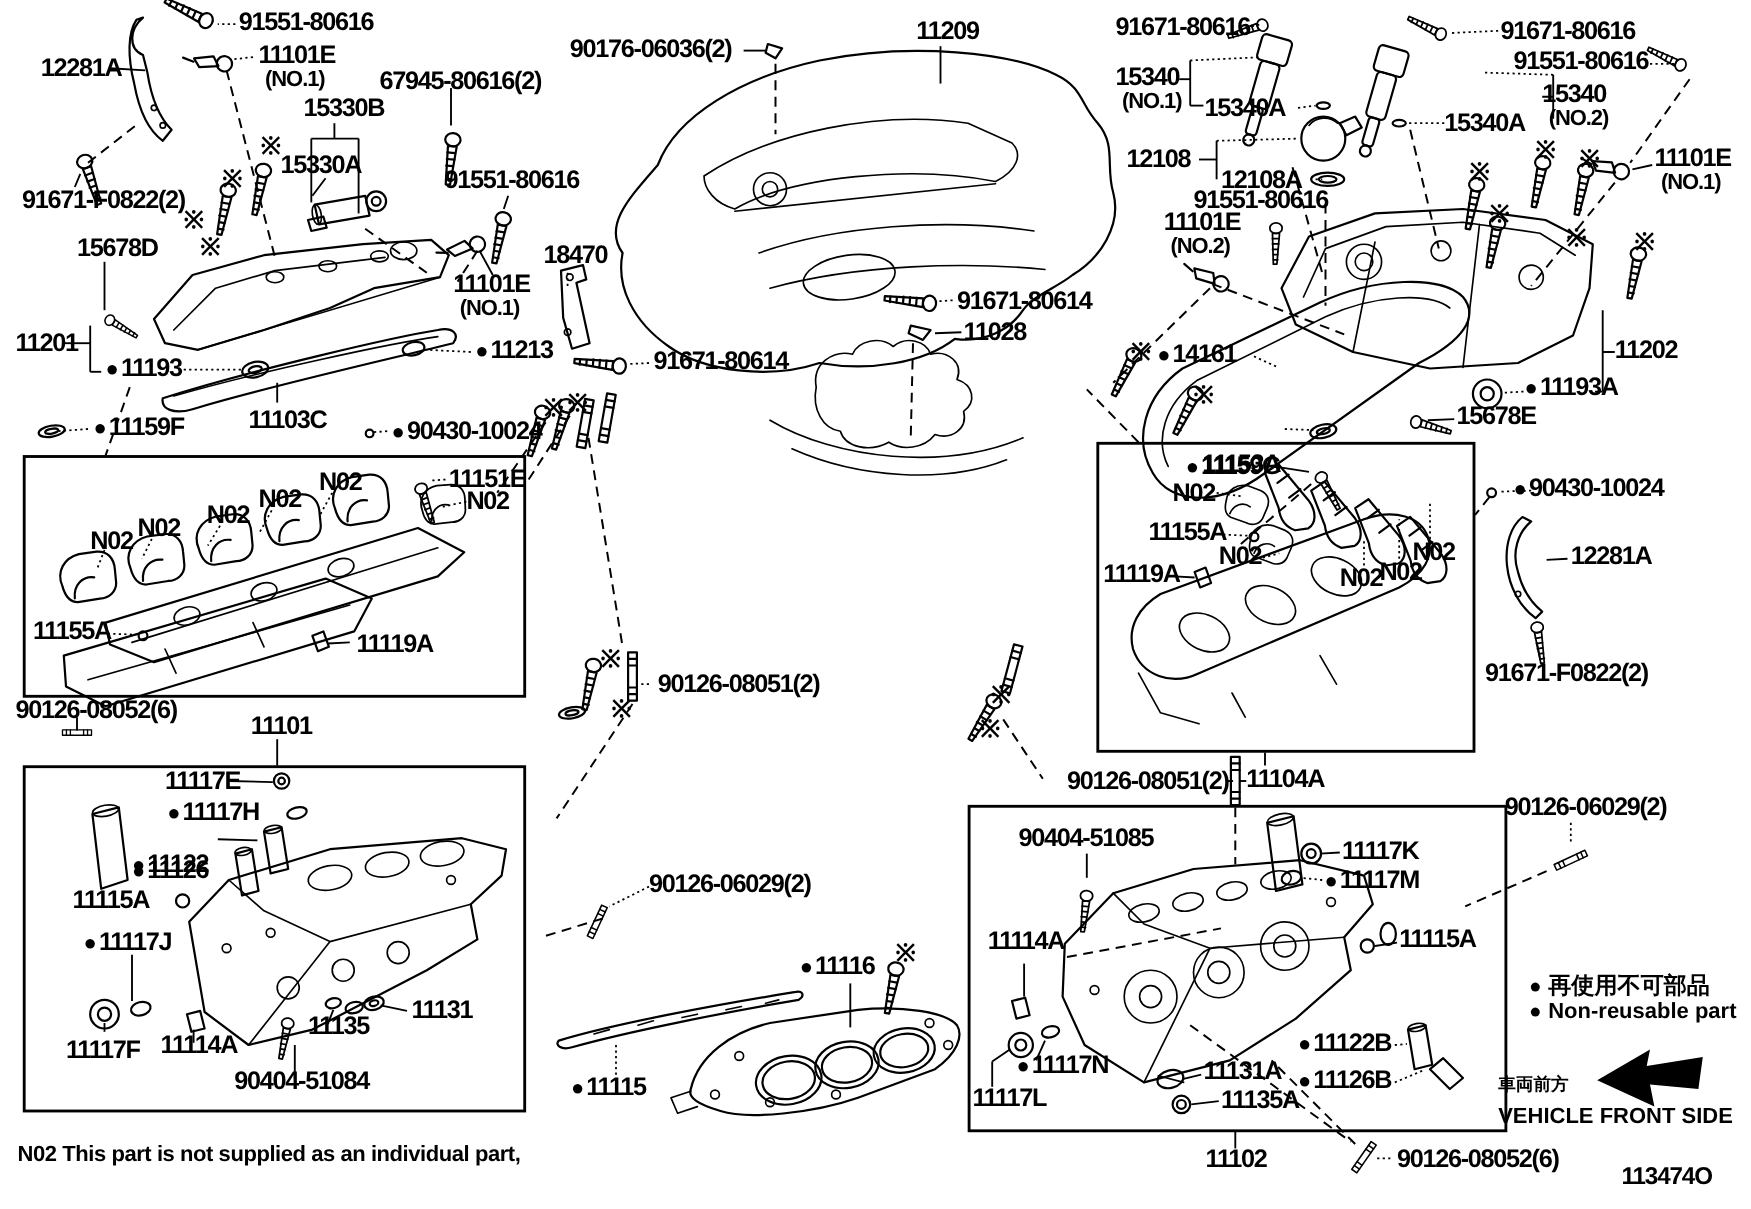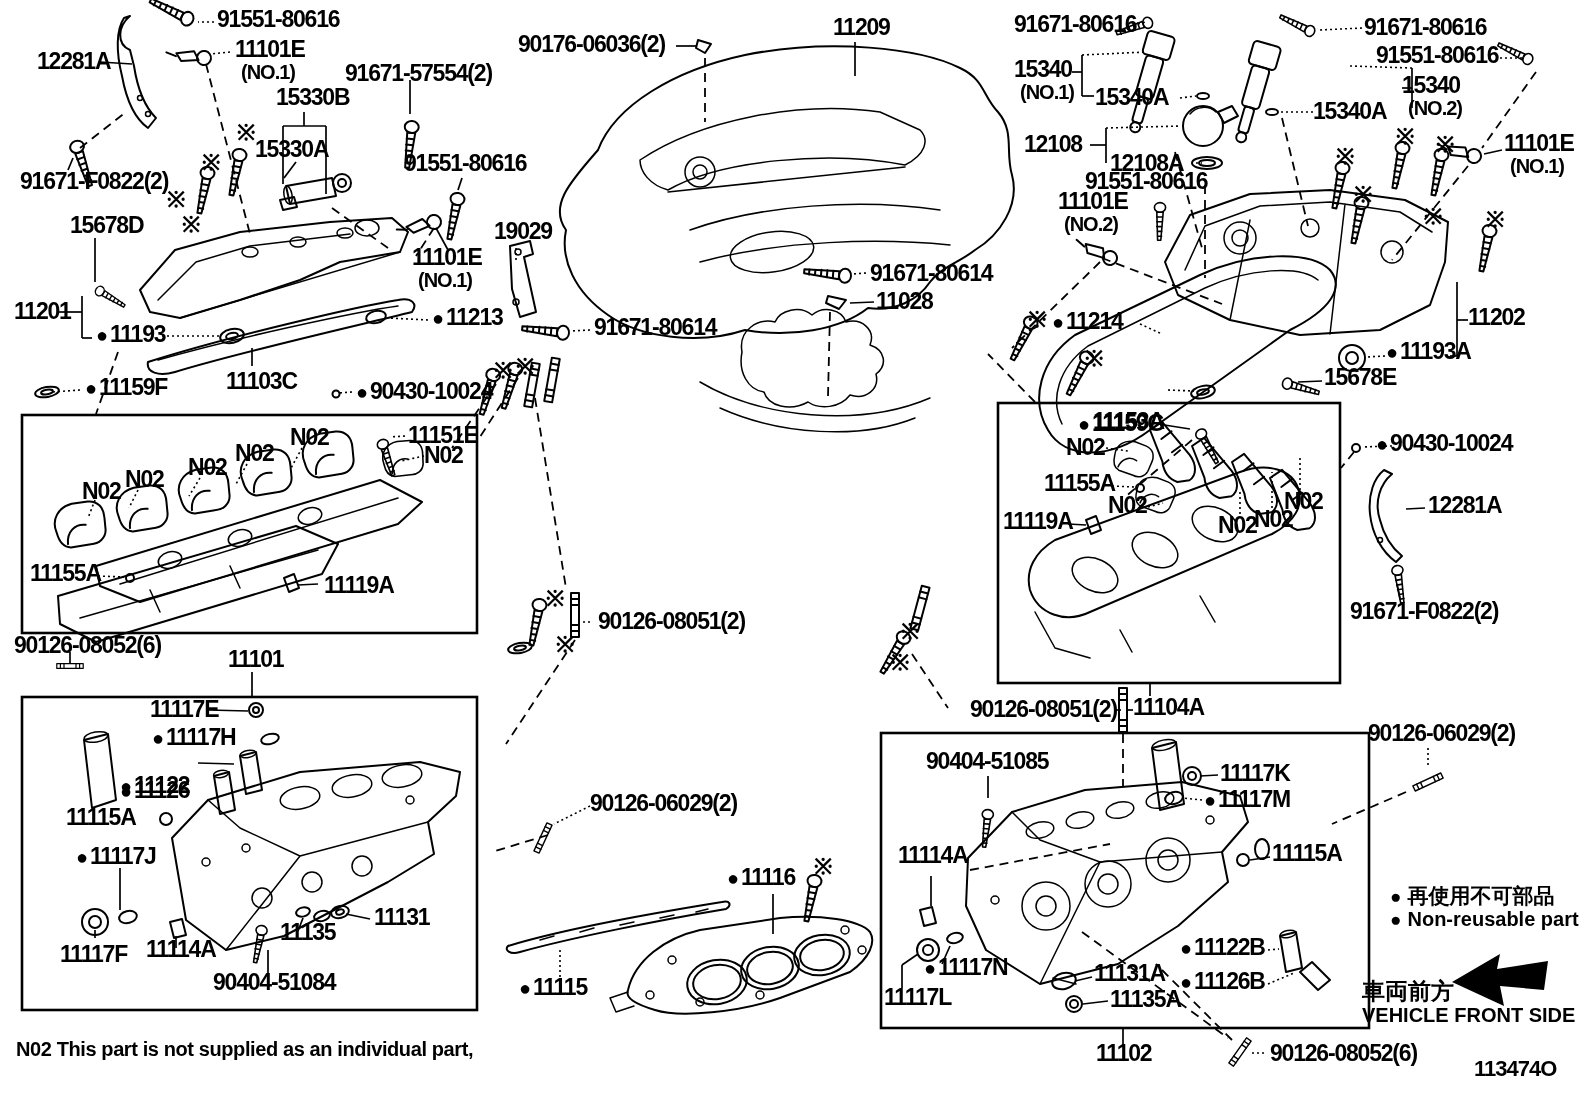--- a/index.html
+++ b/index.html
@@ -448,28 +448,28 @@
         <line x1="1354" y1="452" x2="1341" y2="468" class="dash"></line>
       </g>
 
   <polygon class="blk" points="1452,982 1500,954 1497,969 1548,961 1544,990 1500,986 1504,1006"></polygon>
 </svg>
 
 <div id="labels">
       <div class="plabel" style="left: 37px; top: 50px;"><span>12281A</span></div>
       <div class="plabel" style="left: 217px; top: 8px;"><span>91551-80616</span></div>
       <div class="plabel" style="left: 235px; top: 38px;"><span>11101E</span><div class="sub">(NO.1)</div></div>
-      <div class="plabel" style="left: 345px; top: 62px;"><span>91671-57554(2)</span></div>
+      <div class="plabel" style="left: 345px; top: 62px;"><span>67945-80616(2)</span></div>
       <div class="plabel" style="left: 276px; top: 86px;"><span>15330B</span></div>
       <div class="plabel" style="left: 255px; top: 138px;"><span>15330A</span></div>
       <div class="plabel" style="left: 20px; top: 170px;"><span>91671-F0822(2)</span></div>
       <div class="plabel" style="left: 404px; top: 152px;"><span>91551-80616</span></div>
       <div class="plabel" style="left: 70px; top: 214px;"><span>15678D</span></div>
       <div class="plabel" style="left: 412px; top: 246px;"><span>11101E</span><div class="sub">(NO.1)</div></div>
-      <div class="plabel" style="left: 494px; top: 220px;"><span>19029</span></div>
+      <div class="plabel" style="left: 494px; top: 220px;"><span>18470</span></div>
       <div class="plabel" style="left: 14px; top: 300px;"><span>11201</span></div>
       <div class="plabel" style="left: 96px; top: 323px;"><span class="bullet">●</span><span>11193</span></div>
       <div class="plabel" style="left: 432px; top: 306px;"><span class="bullet">●</span><span>11213</span></div>
       <div class="plabel" style="left: 594px; top: 316px;"><span>91671-80614</span></div>
       <div class="plabel" style="left: 85px; top: 376px;"><span class="bullet">●</span><span>11159F</span></div>
       <div class="plabel" style="left: 226px; top: 370px;"><span>11103C</span></div>
       <div class="plabel" style="left: 356px; top: 380px;"><span class="bullet">●</span><span>90430-10024</span></div>
       <div class="plabel" style="left: 408px; top: 424px;"><span>11151E</span></div>
       <div class="plabel" style="left: 82px; top: 480px;"><span>N02</span></div>
       <div class="plabel" style="left: 125px; top: 468px;"><span>N02</span></div>
@@ -506,21 +506,21 @@
       <div class="plabel" style="left: 1364px; top: 16px;"><span>91671-80616</span></div>
       <div class="plabel" style="left: 1376px; top: 44px;"><span>91551-80616</span></div>
       <div class="plabel" style="left: 1402px; top: 74px;"><span>15340</span><div class="sub">(NO.2)</div></div>
       <div class="plabel" style="left: 1313px; top: 100px;"><span>15340A</span></div>
       <div class="plabel" style="left: 1024px; top: 133px;"><span>12108</span></div>
       <div class="plabel" style="left: 1110px; top: 152px;"><span>12108A</span></div>
       <div class="plabel" style="left: 1085px; top: 170px;"><span>91551-80616</span></div>
       <div class="plabel" style="left: 1058px; top: 190px;"><span>11101E</span><div class="sub">(NO.2)</div></div>
       <div class="plabel" style="left: 1504px; top: 132px;"><span>11101E</span><div class="sub">(NO.1)</div></div>
       <div class="plabel" style="left: 1468px; top: 306px;"><span>11202</span></div>
-      <div class="plabel" style="left: 1052px; top: 310px;"><span class="bullet">●</span><span>11214</span></div>
+      <div class="plabel" style="left: 1052px; top: 310px;"><span class="bullet">●</span><span>14161</span></div>
       <div class="plabel" style="left: 1386px; top: 340px;"><span class="bullet">●</span><span>11193A</span></div>
       <div class="plabel" style="left: 1324px; top: 366px;"><span>15678E</span></div>
       <div class="plabel" style="left: 1078px; top: 376px; margin-top: 36px;"><span class="bullet">●</span><span>11159G</span></div>
       <div class="plabel" style="left: 1093px; top: 410px;"><span>11153A</span></div>
       <div class="plabel" style="left: 1066px; top: 436px;"><span>N02</span></div>
       <div class="plabel" style="left: 1044px; top: 472px;"><span>11155A</span></div>
       <div class="plabel" style="left: 1108px; top: 494px;"><span>N02</span></div>
       <div class="plabel" style="left: 1003px; top: 510px;"><span>11119A</span></div>
       <div class="plabel" style="left: 1218px; top: 514px;"><span>N02</span></div>
       <div class="plabel" style="left: 1254px; top: 508px;"><span>N02</span></div>
@@ -566,17 +566,17 @@
     </div>
 
 <div class="note" style="left:16px;top:1038px">N02 This part is not supplied as an individual part,</div>
 
 <div class="legend-line" style="left:1390px;top:882px">
   <span class="bullet">●</span><span>再使用不可部品</span>
 </div>
 <div class="legend-line" style="left:1390px;top:908px;font-size:20px">
   <span class="bullet">●</span><span>Non-reusable part</span>
 </div>
-<div class="front" style="left:1362px;top:976px;font-size:23px">車両前方</div>
+<div class="front" style="left:1362px;top:976px;font-size:16px">車両前方</div>
 <div class="front" style="left:1362px;top:1004px;font-size:20px">VEHICLE FRONT SIDE</div>
 <div class="footer" style="left:1474px;top:1056px">113474O</div>
 
 </div>
 
 </body></html>

